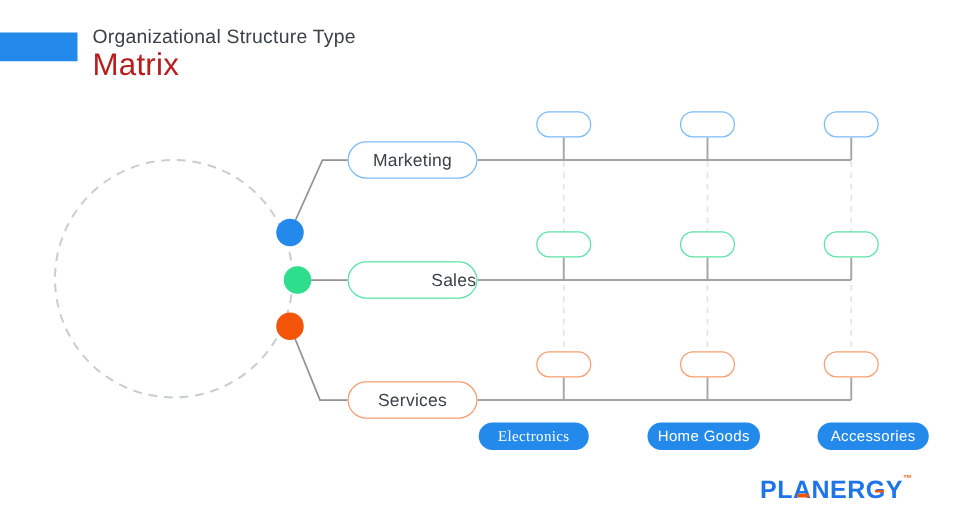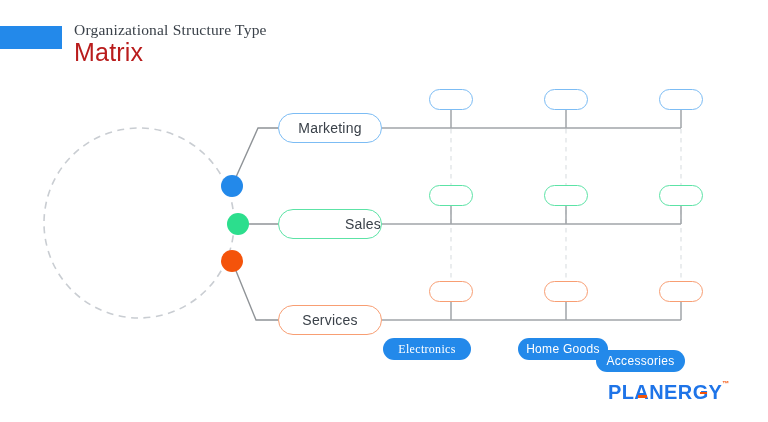--- a/index.html
+++ b/index.html
@@ -3,21 +3,21 @@
 <meta charset="utf-8">
 <style>
   html,body{margin:0;padding:0;background:#fff;}
   .stage{
     position:relative;width:768px;height:422px;background:#ffffff;overflow:hidden;
     font-family:"Liberation Sans", sans-serif;
   }
   
   .accent-bar{position:absolute;left:0;top:26px;width:62px;height:23px;background:#2389EA;}
   .header{position:absolute;left:74px;top:20px;}
-  .eyebrow{font-size:15.5px;line-height:19px;color:#3A4149;letter-spacing:0.2px;font-family:Liberation Serif, serif;}
+  .eyebrow{font-size:15.5px;line-height:19px;color:#3A4149;letter-spacing:0.2px;}
   .title{font-size:25px;line-height:27px;font-weight:400;color:#b91c1c;letter-spacing:0.2px;}
 
   
   .lines{position:absolute;left:0;top:0;z-index:1;}
   .ring{fill:none;stroke:#C9CDD2;stroke-width:1.6;stroke-dasharray:7 5.5;}
   .dashcol{stroke:#E2E5E7;stroke-width:1.4;stroke-dasharray:4.5 4.5;}
   .rowline,.stub{stroke:#A1A5A9;stroke-width:1.5;fill:none;}
   .diag{stroke:#8F9397;stroke-width:1.4;fill:none;}
 
   
@@ -49,21 +49,21 @@
   .r1{top:89px;} .r2{top:185px;} .r3{top:281px;}
 
   
   .chip{
     position:absolute;top:338px;height:22px;border-radius:11px;background:#2389EA;
     color:#fff;font-size:12px;display:flex;align-items:center;justify-content:center;
     z-index:2;letter-spacing:0.3px;
   }
   .chip1{left:383px;width:88px;font-family:Liberation Serif, serif;}
   .chip2{left:518px;width:90px;}
-  .chip3{left:596px;width:89px;margin-top:12px;}
+  .chip3{left:654px;width:89px;}
 
   
   .logo{position:absolute;left:608px;top:380px;font-size:20px;font-weight:700;
     color:#1E74E8;letter-spacing:0.4px;z-index:2;}
   .logo span{position:relative;display:inline-block;text-align:right;}
   .la::after{content:"";position:absolute;left:24%;right:12%;top:62%;height:2.4px;background:#F4530A;}
   .lg::after{content:"";position:absolute;right:8%;top:47%;width:46%;height:2.4px;background:#F4530A;}
   .tm{font-size:7px;vertical-align:13px;color:#F4530A;letter-spacing:0;font-weight:700;}
 </style>
 </head>

